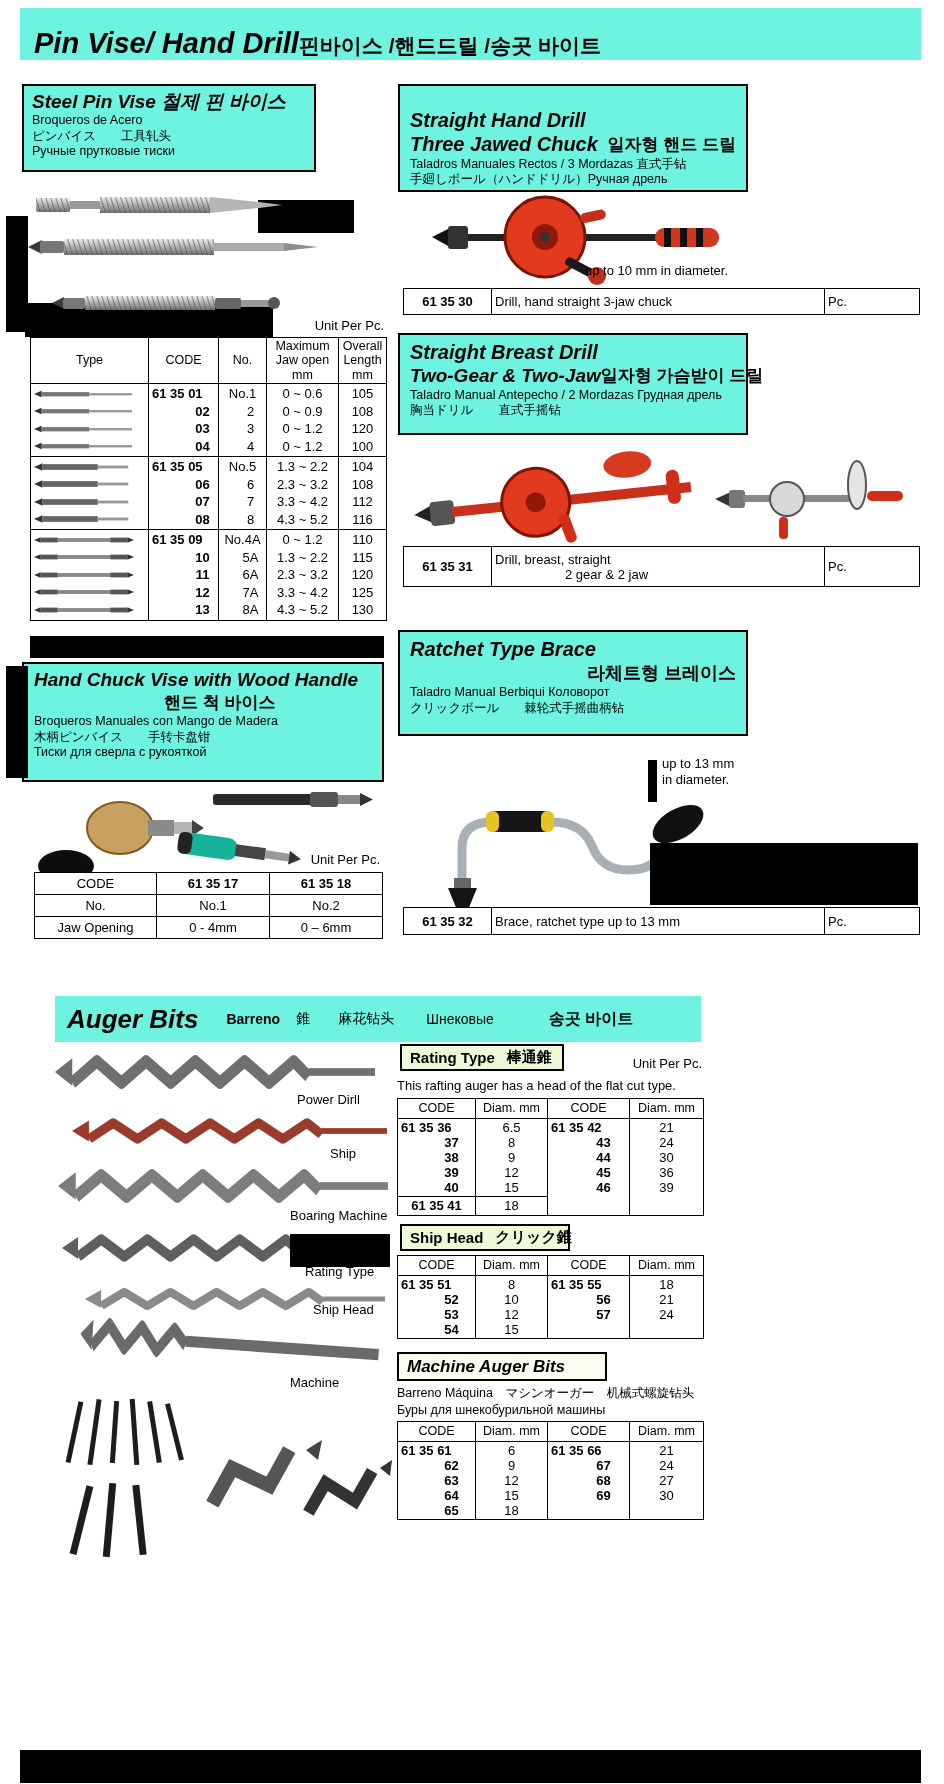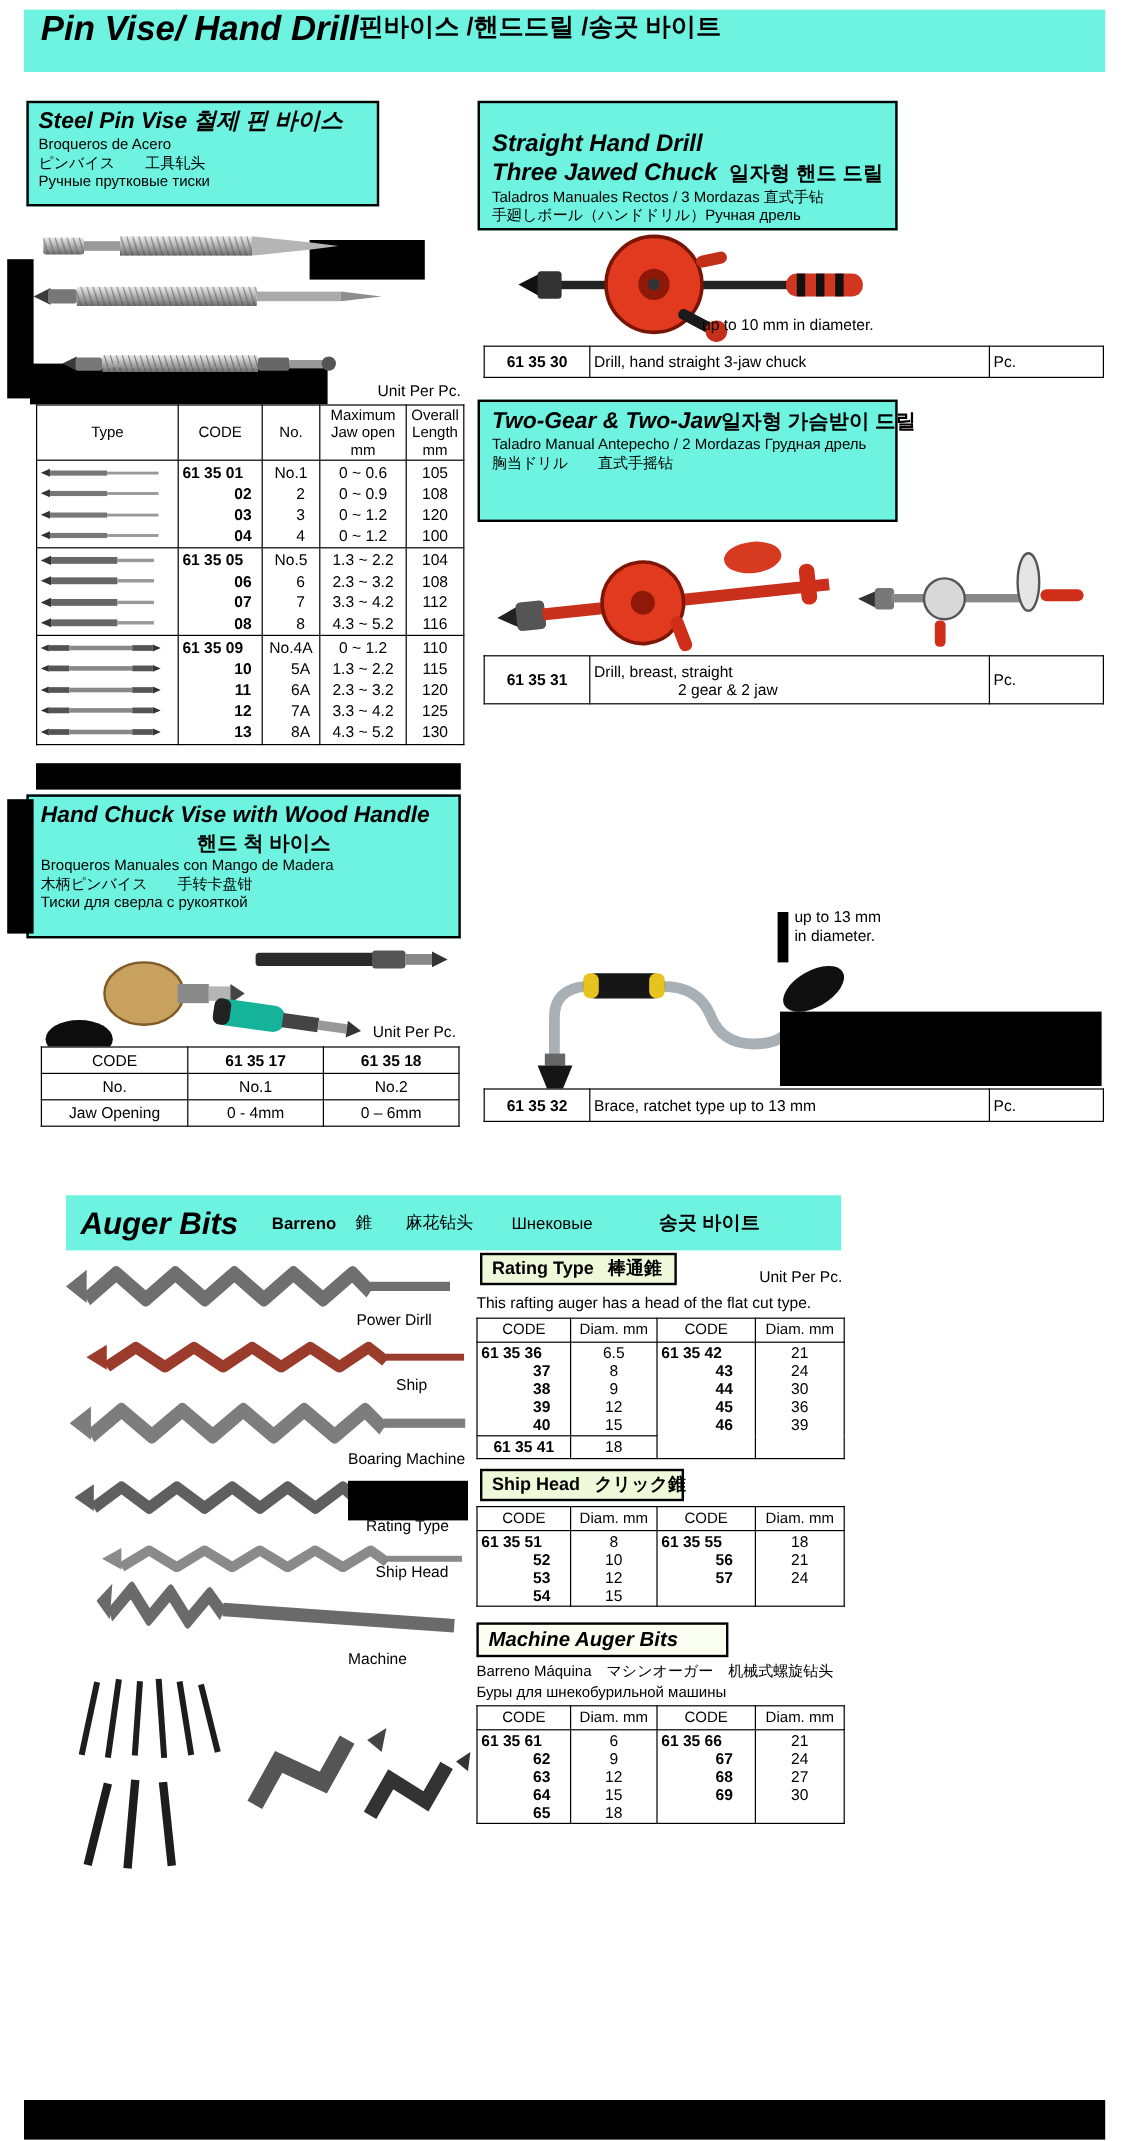--- a/index.html
+++ b/index.html
@@ -31,21 +31,21 @@
   .atable .c-rest{padding-left:30px}
   .n-first{text-align:center}
   .n-rest{text-align:center;padding-left:16px}
   .vmid td{vertical-align:middle}
   .code-col{text-align:center;font-weight:bold}
   .desc-col{padding-left:8px}
   .unit-col{text-align:left}
   .row2{display:flex;justify-content:space-between;align-items:center}
   .ti-row{height:17.5px;display:flex;align-items:center}
   .ti{width:100px;height:10px}
-  #top-banner{display:flex;align-items:flex-start;padding-left:14px}
+  #top-banner{display:flex;align-items:flex-end;padding-left:14px}
   #top-banner .main-title{font-style:italic;font-weight:bold;font-size:29px;white-space:nowrap}
   #top-banner .main-title-kr{font-weight:bold;font-size:21px;white-space:nowrap}
   #auger-banner{display:flex;align-items:center;padding-left:12px}
   #auger-banner .ab-title{font-style:italic;font-weight:bold;font-size:26px;white-space:nowrap}
   #auger-banner .ab-es{font-weight:bold;font-size:14px;margin-left:28px}
   #auger-banner .ab-cn1{font-size:14px;margin-left:16px}
   #auger-banner .ab-cn2{font-size:14px;margin-left:28px}
   #auger-banner .ab-ru{font-size:14px;margin-left:32px}
   #auger-banner .ab-kr{font-weight:bold;font-size:16px;margin-left:55px}
   .box-label{display:flex;align-items:center;padding-left:8px;font-weight:bold;font-size:15px;white-space:nowrap}
@@ -411,20 +411,21 @@
     <tbody>
         <tr>
       <td class="code-col" style="height:26px">61 35 30</td>
       <td class="desc-col">Drill, hand straight 3-jaw chuck</td>
       <td class="unit-col">Pc.</td>
     </tr>
   </tbody>
     </table>
 
   <div id="bd-box" class="abs cyan bordered" style="left:398px;top:333px;width:350px;height:102px;padding:5px 10px">
+    <div class="sec-title big">Straight Breast Drill</div>
     <div class="row2">
       <span class="sec-title">Two-Gear &amp; Two-Jaw</span>
       <span class="kr">일자형 가슴받이 드릴</span>
     </div>
     <div class="sec-line">Taladro Manual Antepecho / 2 Mordazas Грудная дрель</div>
     <div class="sec-line">胸当ドリル　　直式手摇钻</div>
   </div>
 
   <svg id="bd-art" class="abs" style="left:405px;top:437px" width="515" height="106" viewBox="0 0 515 106">
     <g transform="rotate(-6 200 55)">
@@ -459,20 +460,26 @@
       <td class="code-col" style="height:40px">61 35 31</td>
       <td class="desc-col">
         <div>Drill, breast, straight</div>
         <div style="padding-left:70px">2 gear &amp; 2 jaw</div>
       </td>
       <td class="unit-col">Pc.</td>
     </tr>
   </tbody>
     </table>
 
+  <div id="rb-box" class="abs cyan bordered" style="left:398px;top:630px;width:350px;height:106px;padding:5px 10px">
+    <div class="sec-title big">Ratchet Type Brace</div>
+    <div class="kr" style="text-align:right;font-size:18px">라체트형 브레이스</div>
+    <div class="sec-line">Taladro Manual Berbiqui  Коловорот</div>
+    <div class="sec-line">クリックボール　　棘轮式手摇曲柄钻</div>
+  </div>
 
   <svg id="rb-art" class="abs" style="left:402px;top:740px" width="310" height="175" viewBox="0 0 310 175">
     <path d="M60,150 L60,108 Q60,84 86,82 L150,82 Q180,82 190,106 Q199,130 226,130 Q256,130 263,106 L268,92" fill="none" stroke="#a8b0b5" stroke-width="9" stroke-linecap="round"></path>
     <rect x="84" y="71" width="68" height="21" rx="10" fill="#161616"></rect>
     <rect x="84" y="71" width="13" height="21" rx="6" fill="#e6c31f"></rect>
     <rect x="139" y="71" width="13" height="21" rx="6" fill="#e6c31f"></rect>
     <ellipse cx="276" cy="84" rx="28" ry="15" fill="#101010" transform="rotate(-30 276 84)"></ellipse>
     <rect x="52" y="138" width="17" height="10" fill="#666"></rect>
     <polygon points="46,148 75,148 66,170 55,170" fill="#151515"></polygon>
     <polygon points="55,170 66,170 60,184" fill="#0a0a0a"></polygon>

